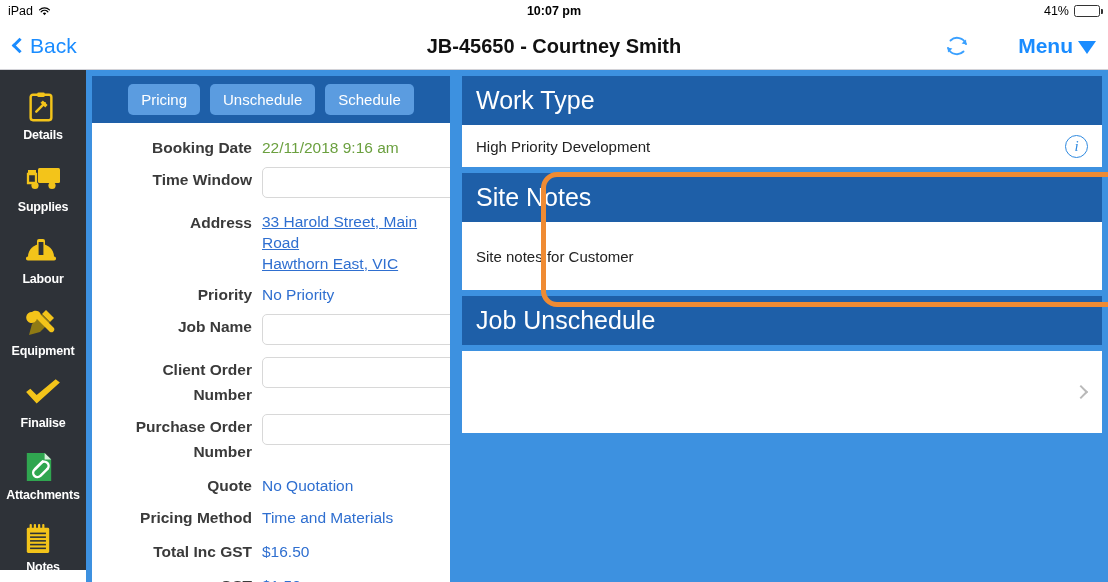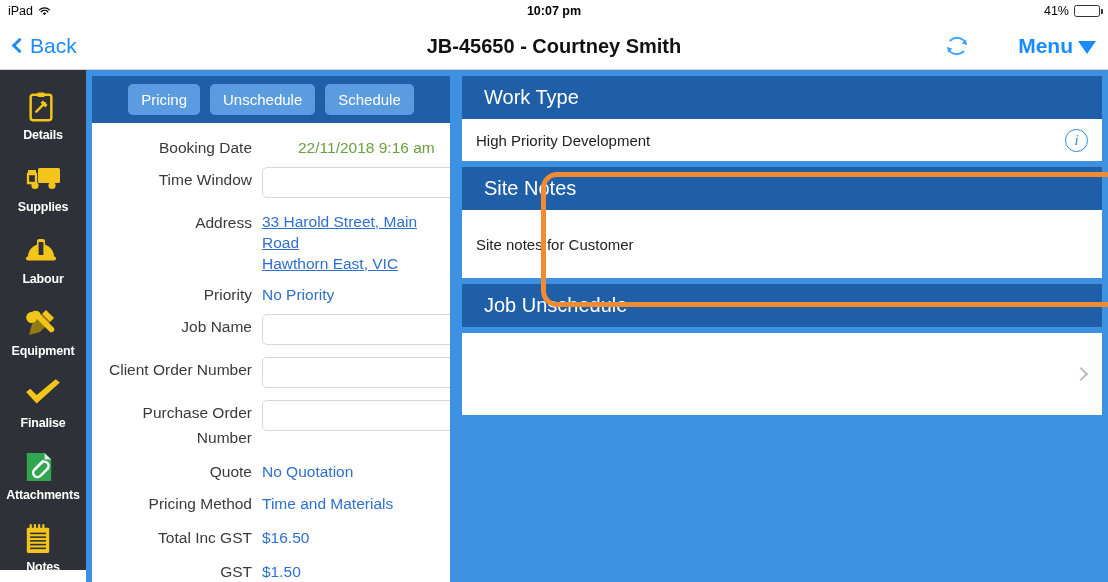--- a/index.html
+++ b/index.html
@@ -224,27 +224,28 @@
     min-height: 25px;
   }
   .flabel {
     width: 160px;
     flex: 0 0 160px;
     text-align: right;
     padding-right: 10px;
     font-size: 15.5px;
     color: #3a3a3a;
     line-height: 25px;
+    font-weight: bold;
   }
   .fval {
     flex: 1;
     font-size: 15.5px;
     line-height: 25px;
   }
-  .fval.green { color: #6ba03f; margin-left: 36px; }
+  .fval.green { color: #6ba03f; }
   .fval.blue  { color: #2f6fd0; }
   .fval.link  { color: #2f6fd0; text-decoration: underline; cursor: pointer; line-height: 18px; padding-top: 3px; }
   .finput {
     flex: 1;
     height: 31px;
     border: 1px solid #d8d8d8;
     border-radius: 5px;
     background: #ffffff;
     font-size: 15px;
     padding: 0 8px;
@@ -260,22 +261,22 @@
     left: 370px; top: 0;
     right: 0;
     height: 512px;
     background: #3d91e0;
     padding: 6px 6px 0 6px;
   }
   .card { background: #ffffff; margin-bottom: 6px; }
   .card-head {
     background: #1e5fa8;
     color: #ffffff;
-    font-size: 20px;
-    padding: 10px 22px;
+    font-size: 25px;
+    padding: 10px 14px;
   }
   .card-body {
     background: #ffffff;
     display: flex;
     align-items: center;
     padding: 0 14px;
     position: relative;
   }
   .card-body .ctext { font-size: 15px; color: #222; flex: 1; }
   .h-worktype .card-body { height: 42px; }

